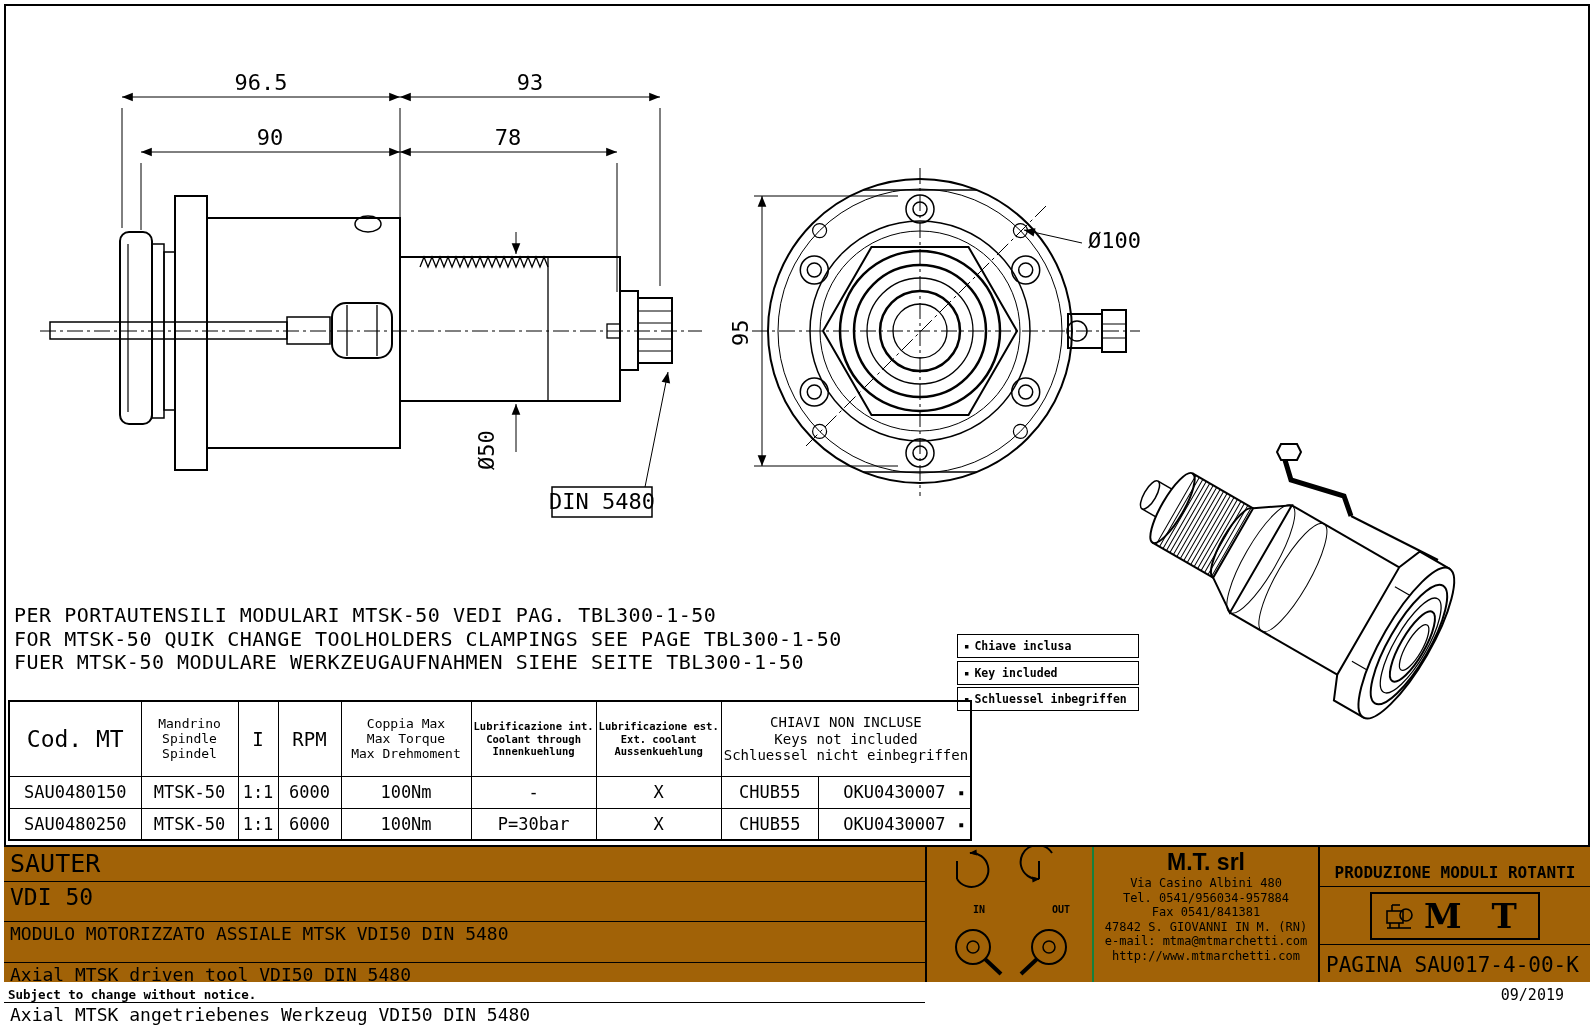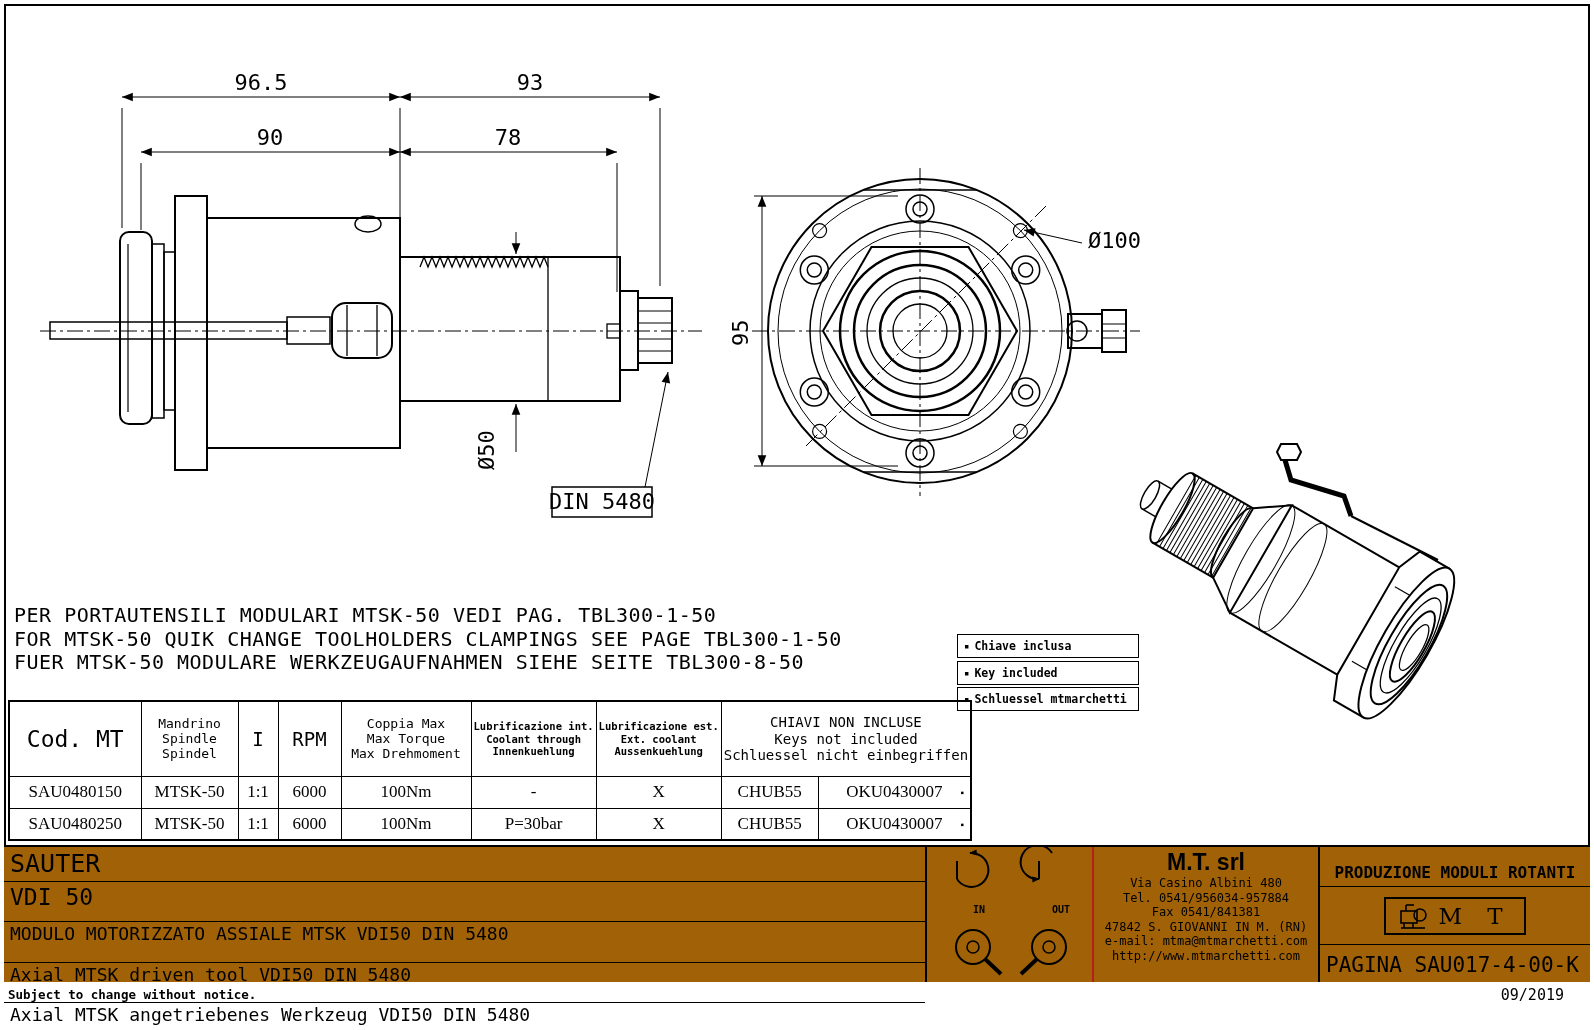--- a/index.html
+++ b/index.html
@@ -14,45 +14,45 @@
   .legend{position:absolute;left:957px;top:634px;}
   .legend-box{width:182px;box-sizing:border-box;border:1.5px solid #000;margin-bottom:2.5px;
     padding:4px 6px;font-size:11.5px;font-weight:bold;display:flex;align-items:center;gap:5px;
     white-space:nowrap;}
   .legend-box .sq{font-size:9px;}
   table.spec{position:absolute;left:8px;top:700px;border-collapse:collapse;table-layout:fixed;
     border:2px solid #000;}
   table.spec th,table.spec td{border:1.5px solid #000;text-align:center;vertical-align:middle;
     padding:0 2px;font-weight:normal;overflow:hidden;white-space:nowrap;}
   tr.hdr{height:75px;}
-  tr.datarow{height:32px;font-size:17px;font-family:Liberation Serif, serif;}
+  tr.datarow{height:32px;font-size:17px;}
   .h1{font-size:23px;}
   .h2{font-size:19px;}
   .h3{font-size:13px;line-height:15px;}
   .h4{font-size:10.5px;line-height:12.5px;font-weight:bold;}
   .h3k{font-size:14px;line-height:16.5px;}
   td.keycell{position:relative;}
   td.keycell .cellbullet{position:absolute;right:6px;top:50%;transform:translateY(-50%);font-size:10px;}
   .titleblock{position:absolute;left:4px;top:845px;width:1586px;height:137px;
     border-top:2.5px solid #000;display:flex;box-sizing:border-box;background:#a16207;}
   .tb-left{width:921px;box-sizing:border-box;}
   .tb-series{height:32px;border-bottom:1.5px solid #000;font-size:25px;padding:2px 6px 0;}
   .tb-model{height:28px;border-bottom:1.5px solid #000;font-size:23px;padding:2px 6px 9px;}
   .tb-desc-line{height:22.5px;font-size:18px;padding:1px 6px 16px;border-bottom:1px solid #000;white-space:nowrap;}
   .tb-desc-line.last{border-bottom:none;}
   .tb-icons{width:167px;border-left:2px solid #000;box-sizing:border-box;}
-  .tb-company{width:226px;border-left:2px solid #b91c1c;box-sizing:border-box;text-align:center;}
+  .tb-company{width:226px;border-left:2px solid #15803d;box-sizing:border-box;text-align:center;}
   .co-name{font-family:"Liberation Sans",sans-serif;font-weight:bold;font-size:23px;margin-top:2px;}
   .co-line{font-size:12px;line-height:14.5px;font-weight:normal;white-space:nowrap;}
   .tb-right{flex:1;border-left:2px solid #000;box-sizing:border-box;display:flex;flex-direction:column;}
   .tb-prod{height:23px;border-bottom:1.5px solid #000;font-size:16px;font-weight:bold;
     text-align:center;padding-top:16px;}
   .tb-logo{height:57px;display:flex;align-items:center;justify-content:center;}
   .logo-frame{border:2.5px solid #000;padding:2px 12px;display:flex;align-items:center;gap:10px;}
-  .logo-text{font-family:"DejaVu Serif",serif;font-weight:normal;font-size:23px;letter-spacing:9px;}
+  .logo-text{font-family:"DejaVu Serif",serif;font-weight:bold;font-size:34px;letter-spacing:9px;}
   .tb-page{border-top:1.5px solid #000;font-size:21px;padding:8px 6px 0;white-space:nowrap;flex:1;}
   .footer-left{position:absolute;left:8px;top:987px;font-size:12.5px;font-weight:bold;}
   .footer-right{position:absolute;right:30px;top:986px;font-size:15px;}
 </style>
 </head>
 <body>
 
 <div class="page">
   <div class="border-box"></div>
 
@@ -195,35 +195,35 @@
         <polygon points="1281,444 1297,444 1301,452 1297,460 1281,460 1277,452" stroke-width="2" fill="#fff"></polygon>
         <path d="M1285,460 L1291,480 L1344,496 L1351,516" fill="none" stroke-width="5"></path>
         <line x1="1351" y1="516" x2="1438" y2="560" stroke-width="2"></line>
       </g>
     </g>
   </svg>
 
   <div class="notes">
     <div>PER PORTAUTENSILI MODULARI MTSK-50 VEDI PAG. TBL300-1-50</div>
     <div>FOR MTSK-50 QUIK CHANGE TOOLHOLDERS CLAMPINGS SEE PAGE TBL300-1-50</div>
-    <div>FUER MTSK-50 MODULARE WERKZEUGAUFNAHMEN SIEHE SEITE TBL300-8-50</div>
+    <div>FUER MTSK-50 MODULARE WERKZEUGAUFNAHMEN SIEHE SEITE TBL300-1-50</div>
   </div>
 
   <div class="legend">
     <div class="legend-box">
       <span class="sq">▪</span>
       <span>Chiave inclusa</span>
     </div>
     <div class="legend-box">
       <span class="sq">▪</span>
       <span>Key included</span>
     </div>
     <div class="legend-box">
       <span class="sq">▪</span>
-      <span>Schluessel mtmarchetti</span>
+      <span>Schluessel inbegriffen</span>
     </div>
   </div>
 
   <table class="spec">
     <colgroup>
       <col style="width:132px">
         <col style="width:97px">
         <col style="width:40px">
       <col style="width:63px">
         <col style="width:130px">

